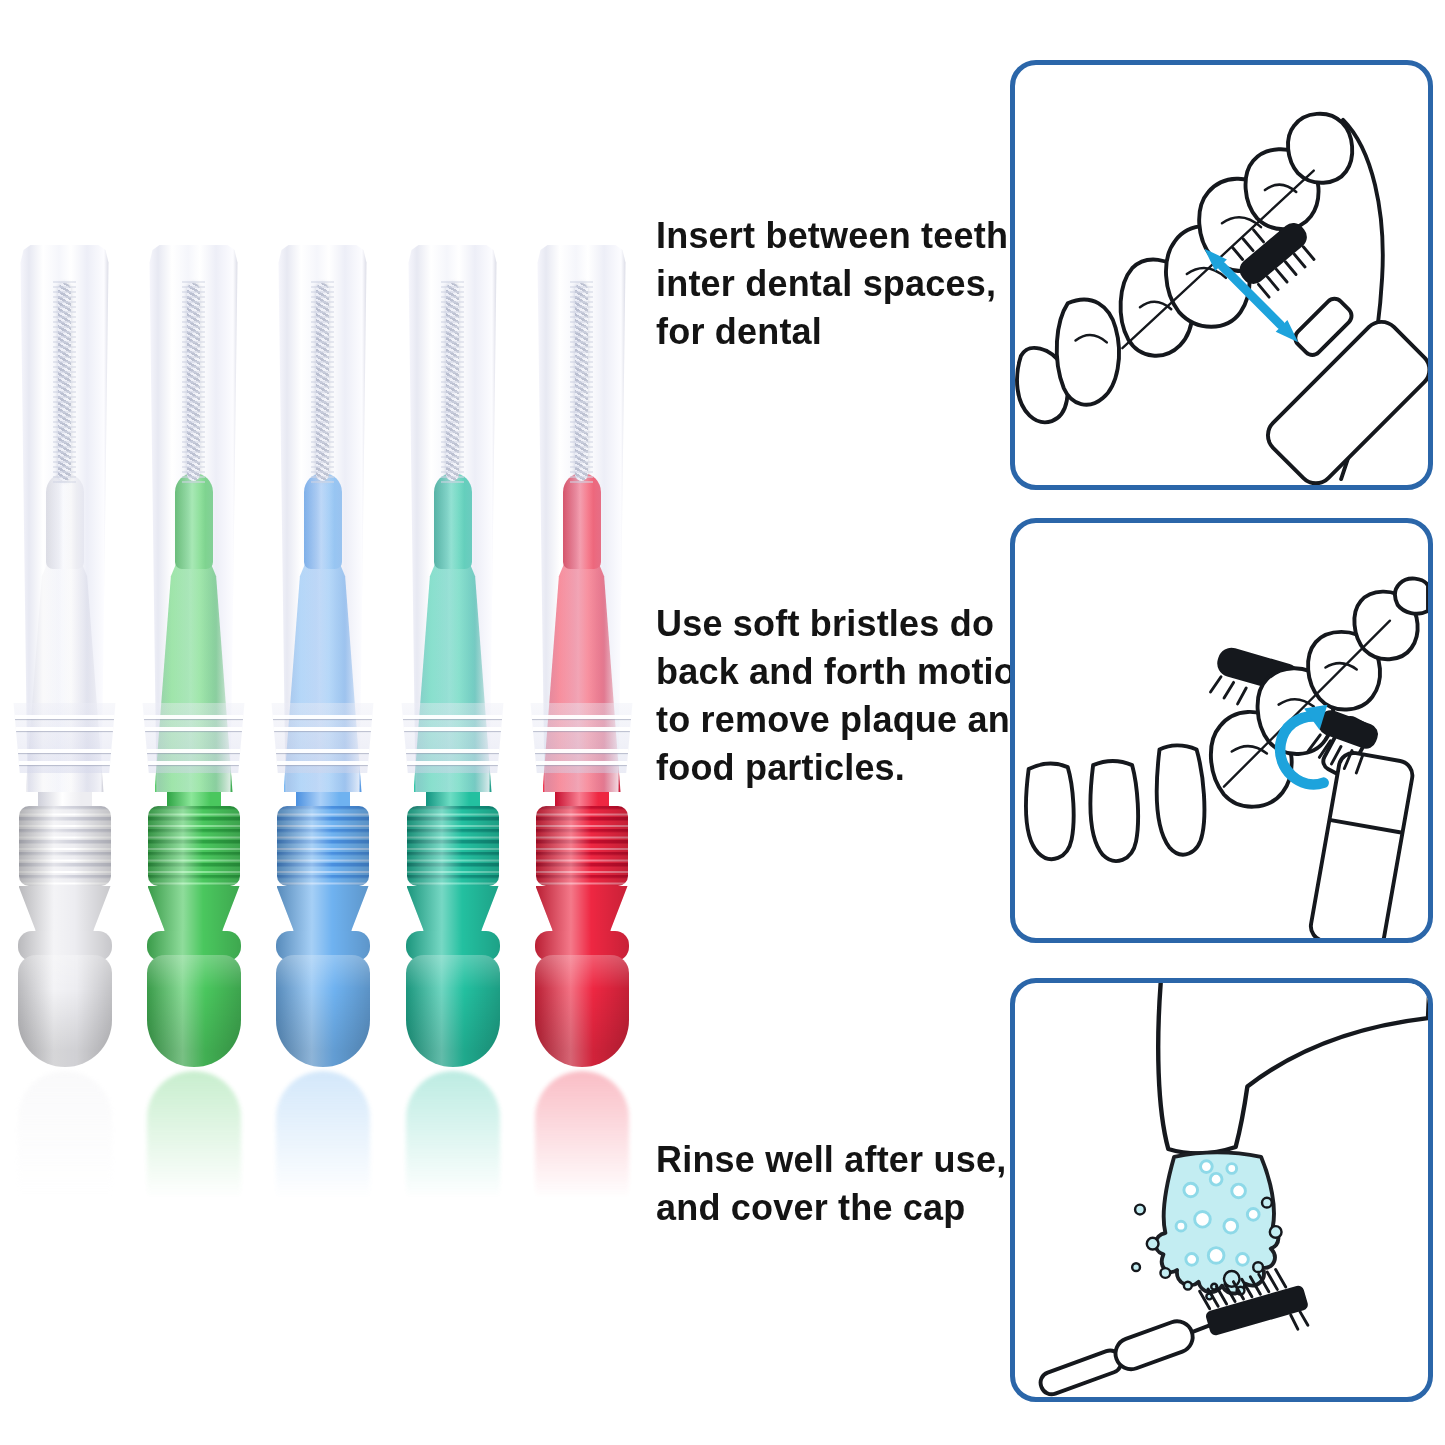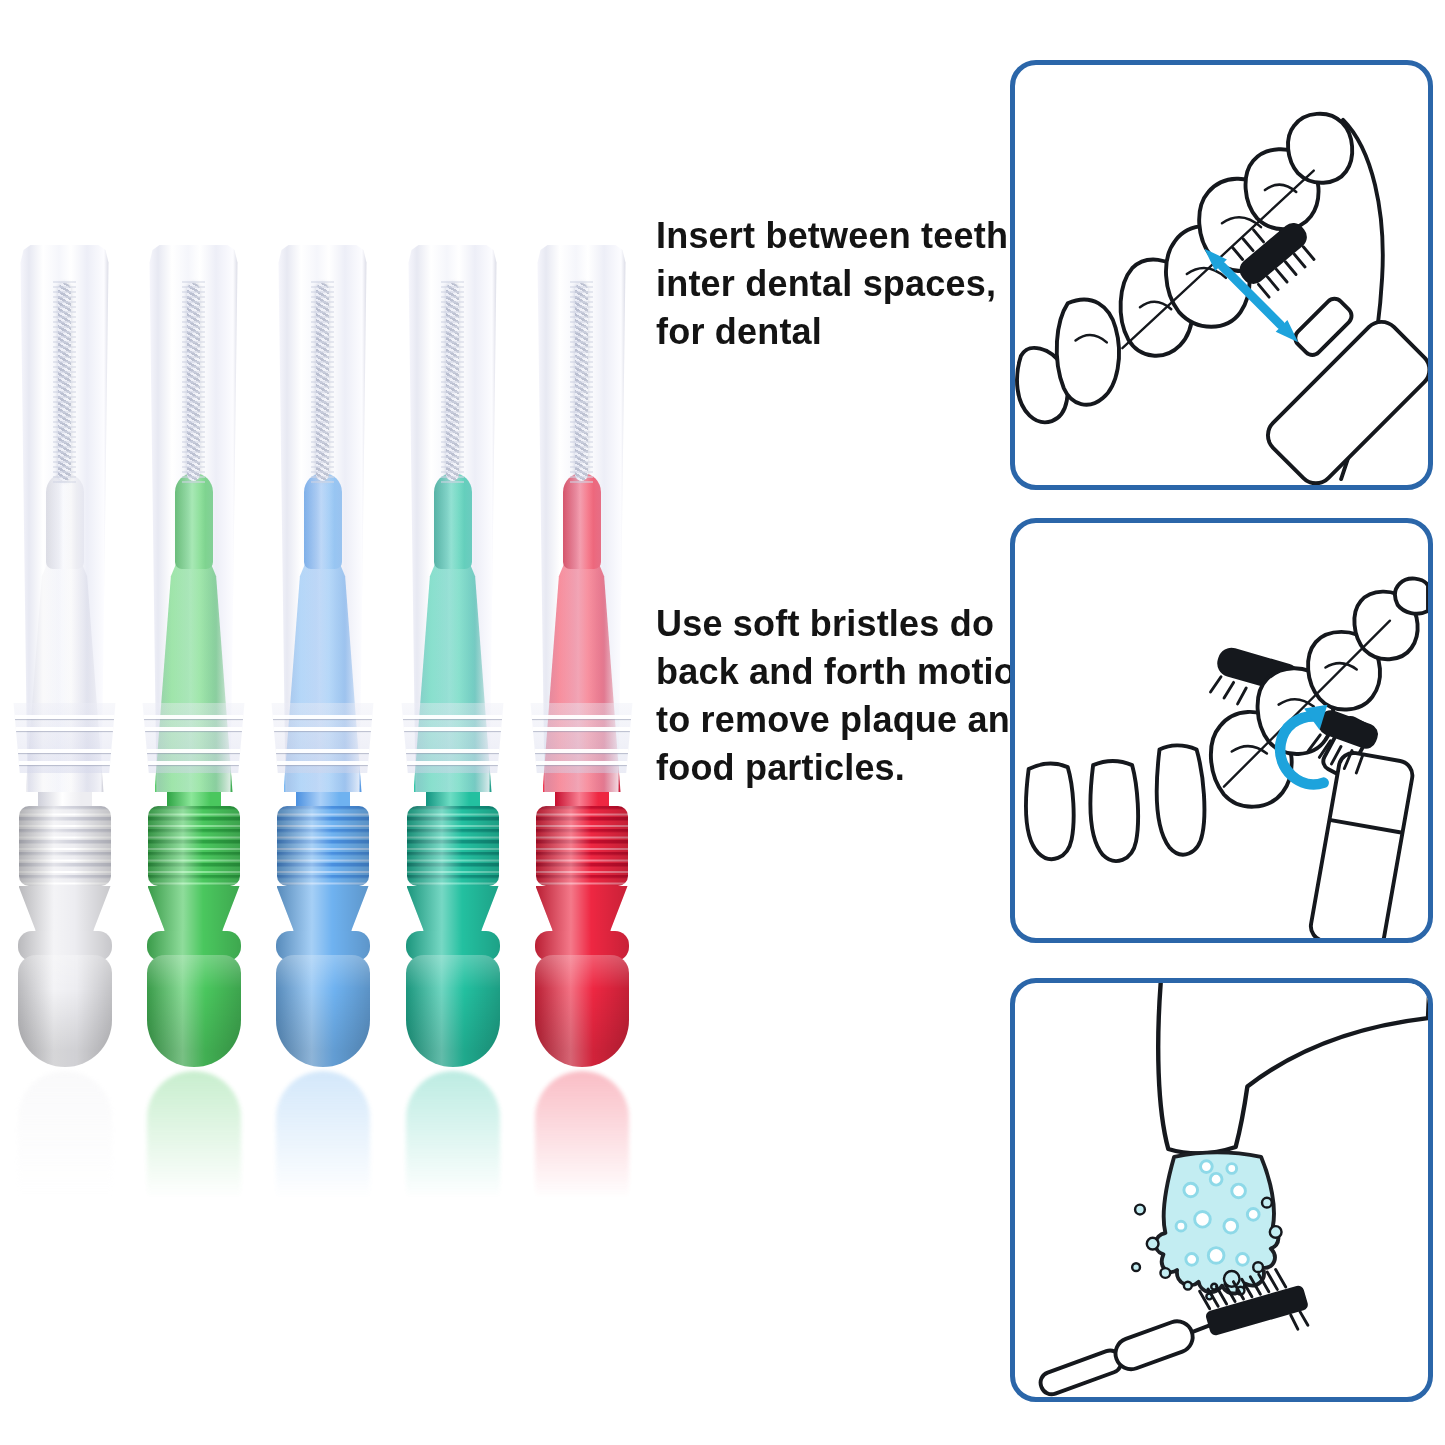--- a/index.html
+++ b/index.html
@@ -213,20 +213,22 @@
   </div>
     </div>
 
   <div class="caption" style="top:212px">Insert between teeth
 inter dental spaces,
 for dental</div>
   <div class="caption" style="top:600px">Use soft bristles do
 back and forth motion
 to remove plaque and
 food particles.</div>
+  <div class="caption" style="top:1136px">Rinse well after use,
+and cover the cap</div>
 
   <div class="panel" style="top:60px;height:430px">
     <svg viewBox="0 0 423 430">
       <path class="jaw" d="M336,56 C366,86 380,150 376,218 C372,288 358,356 334,424"></path>
       <g>
         <path class="tooth" d="M6,298 C-1,320 1,346 15,359 C29,372 49,366 53,344 C57,322 49,301 33,293 C19,287 11,289 6,298 Z"></path>
         <path class="tooth" d="M54,244 C42,262 38,301 50,331 C58,349 76,353 90,341 C105,329 111,297 103,269 C97,247 79,233 54,244 Z"></path>
         <path class="tooth" d="M120,208 C106,224 104,259 116,281 C128,301 153,303 169,287 C185,271 187,235 173,215 C159,197 134,194 120,208 Z"></path>
         <path class="tooth" d="M164,180 C150,198 152,233 168,253 C186,273 217,273 231,253 C245,233 243,197 227,179 C209,159 178,161 164,180 Z"></path>
         <path class="tooth" d="M198,130 C184,146 186,179 202,197 C220,217 251,215 265,195 C277,177 275,145 259,129 C241,111 212,113 198,130 Z"></path>

